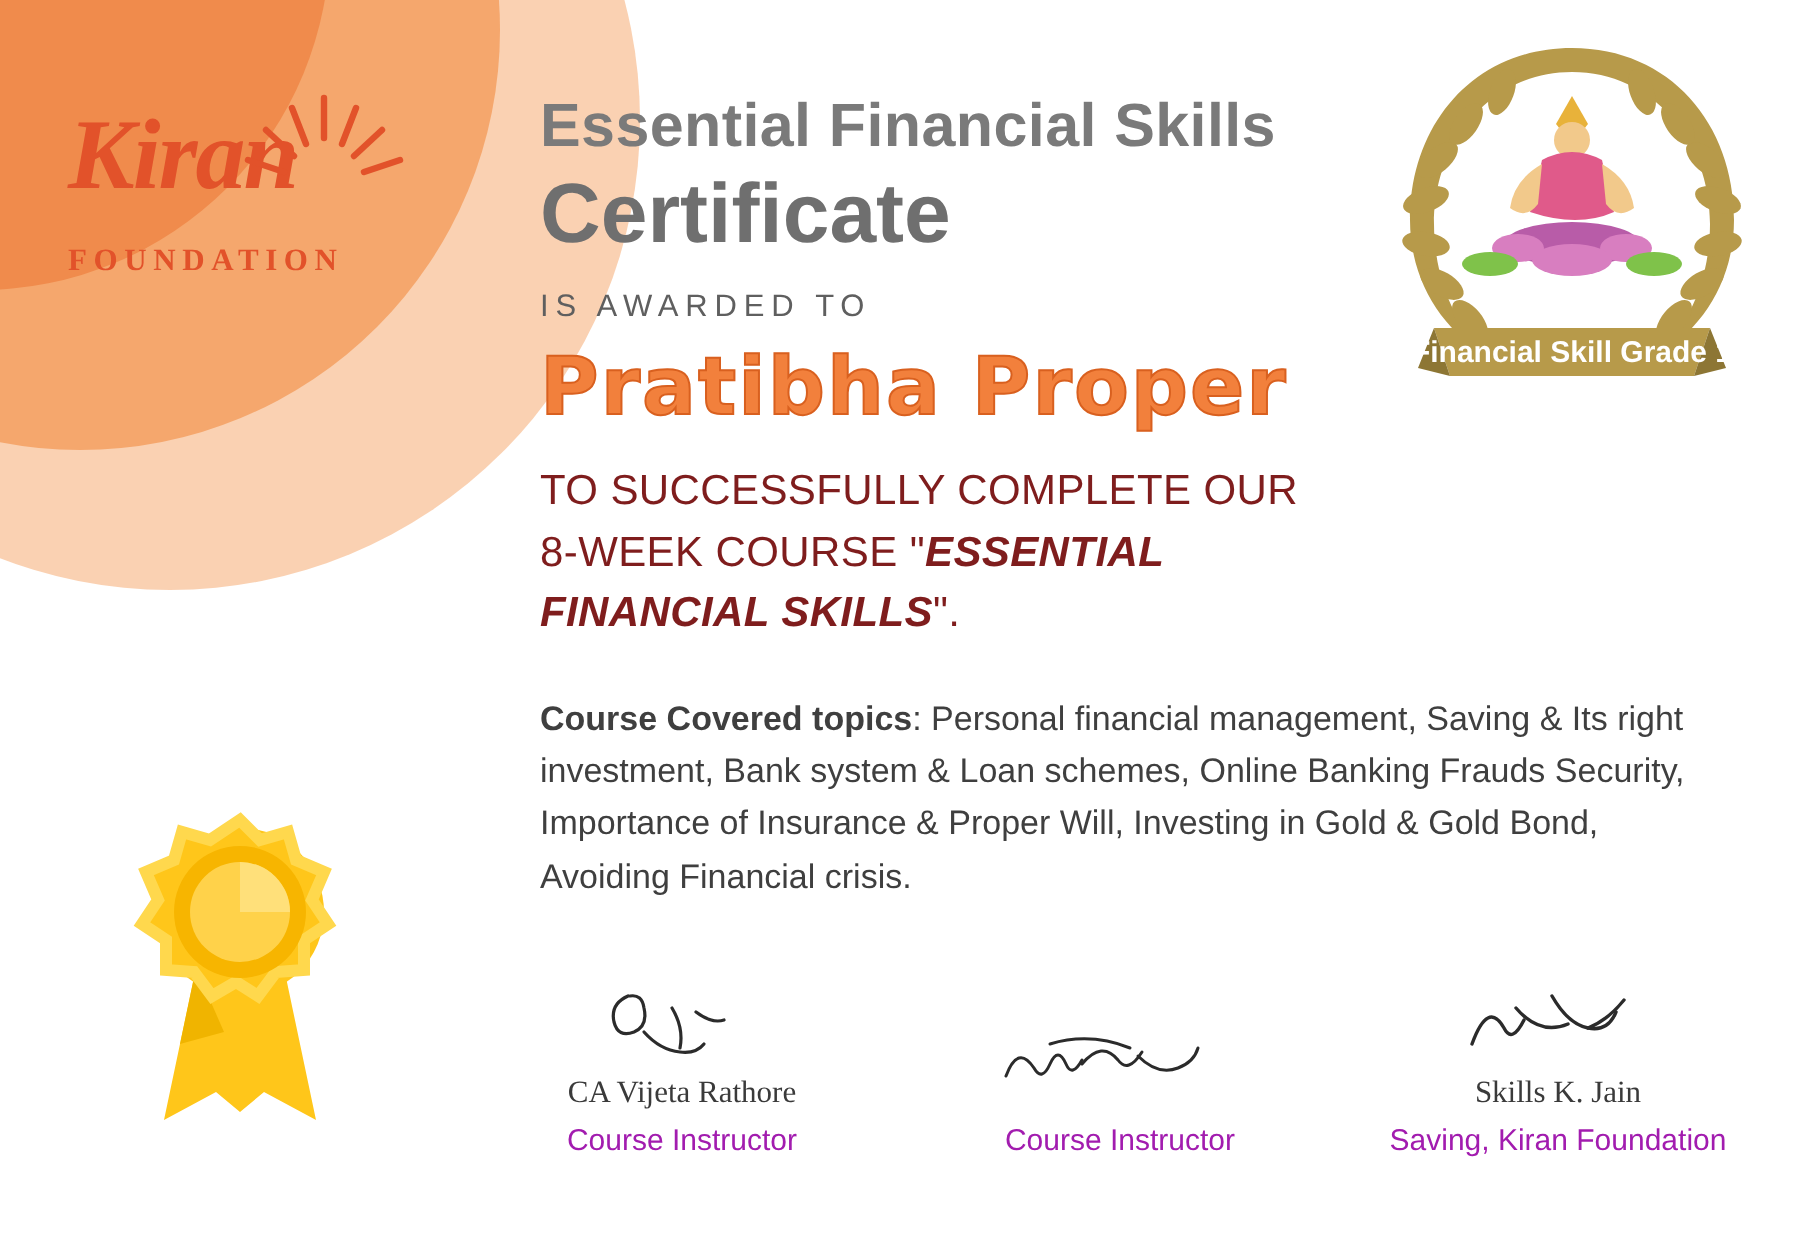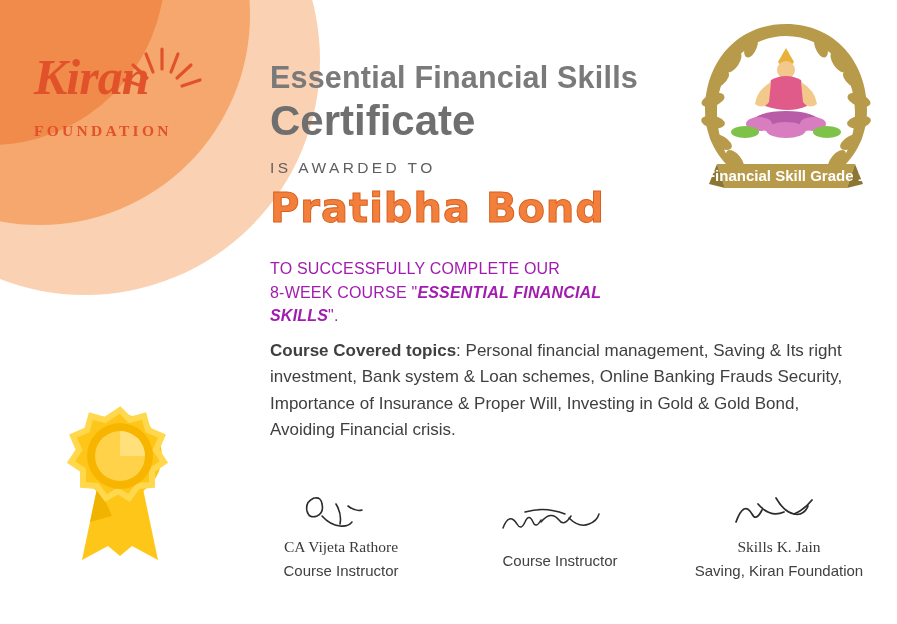--- a/index.html
+++ b/index.html
@@ -99,21 +99,21 @@
     right: 22px;
     top: 18px;
     width: 178px;
     height: 178px;
   }
 
   
   .content {
     position: absolute;
     left: 270px;
-    top: 60px;
+    top: 46px;
     width: 400px;
   }
   .title-line1 {
     font-size: 30.5px;
     font-weight: bold;
     color: #7a7a7a;
     letter-spacing: .2px;
     line-height: 1.15;
     white-space: nowrap;
   }
@@ -135,70 +135,70 @@
     margin-top: 8px;
     font-family: "DejaVu Sans", sans-serif;
     font-size: 40px;
     font-weight: bold;
     color: #f2803c;
     -webkit-text-stroke: 1px #d9601f;
     letter-spacing: 1px;
     white-space: nowrap;
   }
   .complete-line {
-    margin-top: 26px;
-    font-size: 16px;
-    color: #a21caf;
+    margin-top: 14px;
+    font-size: 21px;
+    color: #7f1d1d;
     letter-spacing: .2px;
     line-height: 1.45;
   }
   .course-quote {
     font-weight: bold;
     font-style: italic;
   }
   .topics {
-    margin-top: 11px;
+    margin-top: 24px;
     width: 580px;
     font-size: 17px;
     color: #3f3f3f;
     line-height: 1.55;
   }
   .topics b {
     font-weight: bold;
   }
 
   
   .signatures {
     position: absolute;
     left: 236px;
     top: 492px;
     width: 648px;
     display: flex;
     justify-content: space-between;
-    align-items: center;
+    align-items: flex-end;
   }
   .sig {
     text-align: center;
     width: 210px;
   }
   .sig-mark {
     height: 44px;
     display: flex;
     align-items: flex-end;
     justify-content: center;
   }
   .sig-name {
     font-family: "Liberation Serif", serif;
     font-size: 15.5px;
     color: #3a3a3a;
     margin-top: 2px;
   }
   .sig-role {
     font-size: 15px;
-    color: #404040;
+    color: #a21caf;
     margin-top: 6px;
   }
 </style>
 </head>
 <body>
 
 <div class="certificate">
 
   <div class="corner-pale"></div>
   <div class="corner-mid"></div>
@@ -286,21 +286,21 @@
       <path d="M158 146 L150 170 L166 166 Z" fill="#8d7634"></path>
       <text x="89" y="163" text-anchor="middle" font-family="Liberation Sans, sans-serif" font-size="15" font-weight="bold" fill="#ffffff">Financial Skill Grade 1</text>
     </g>
   </svg>
 
   <div class="content">
     <div class="title-line1">Essential Financial Skills</div>
     <div class="title-line2">Certificate</div>
 
     <div class="awarded-to">IS AWARDED TO</div>
-    <div class="recipient">Pratibha Bond</div>
+    <div class="recipient">Pratibha Proper</div>
 
     <div class="complete-line">
       <span>TO SUCCESSFULLY COMPLETE OUR</span><br>
       <span>8-WEEK COURSE "</span><span class="course-quote">ESSENTIAL FINANCIAL SKILLS</span><span>".</span>
     </div>
 
     <div class="topics">
       <b>Course Covered topics</b><span>: Personal financial management, Saving &amp; Its right investment, Bank system &amp; Loan schemes, Online Banking Frauds Security, Importance of Insurance &amp; Proper Will, Investing in Gold &amp; Gold Bond, Avoiding Financial crisis.</span>
     </div>
   </div>

